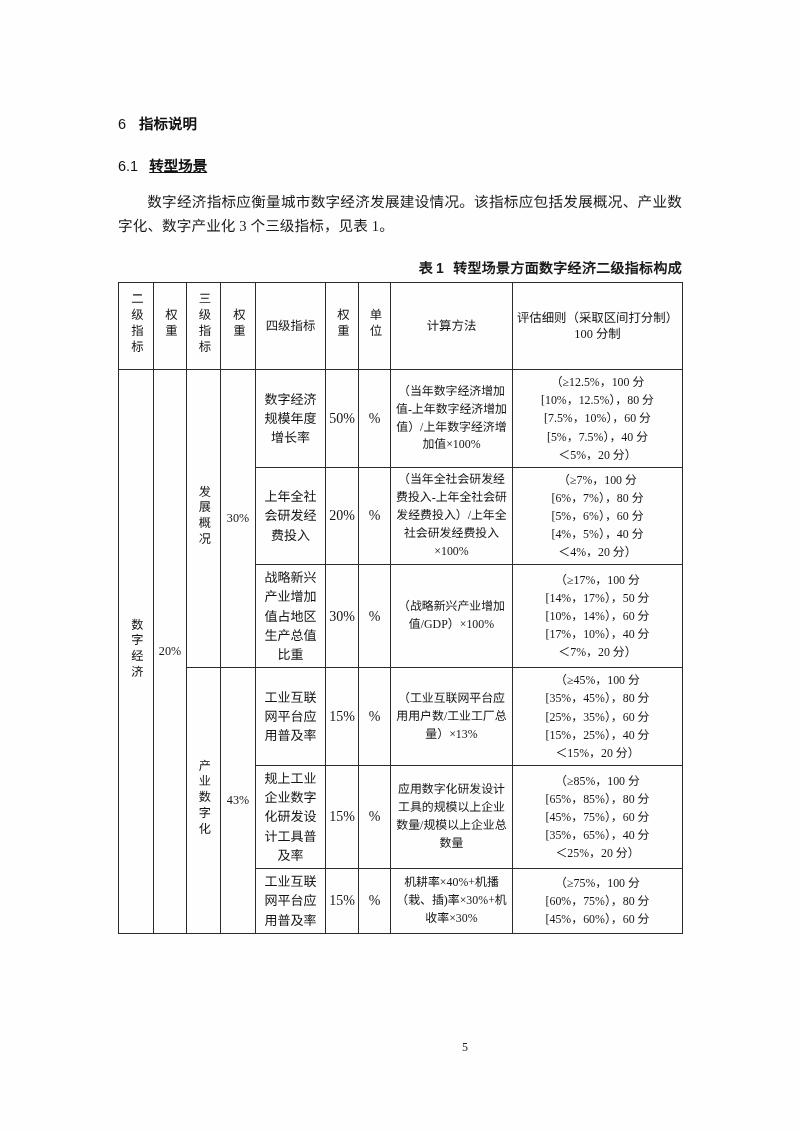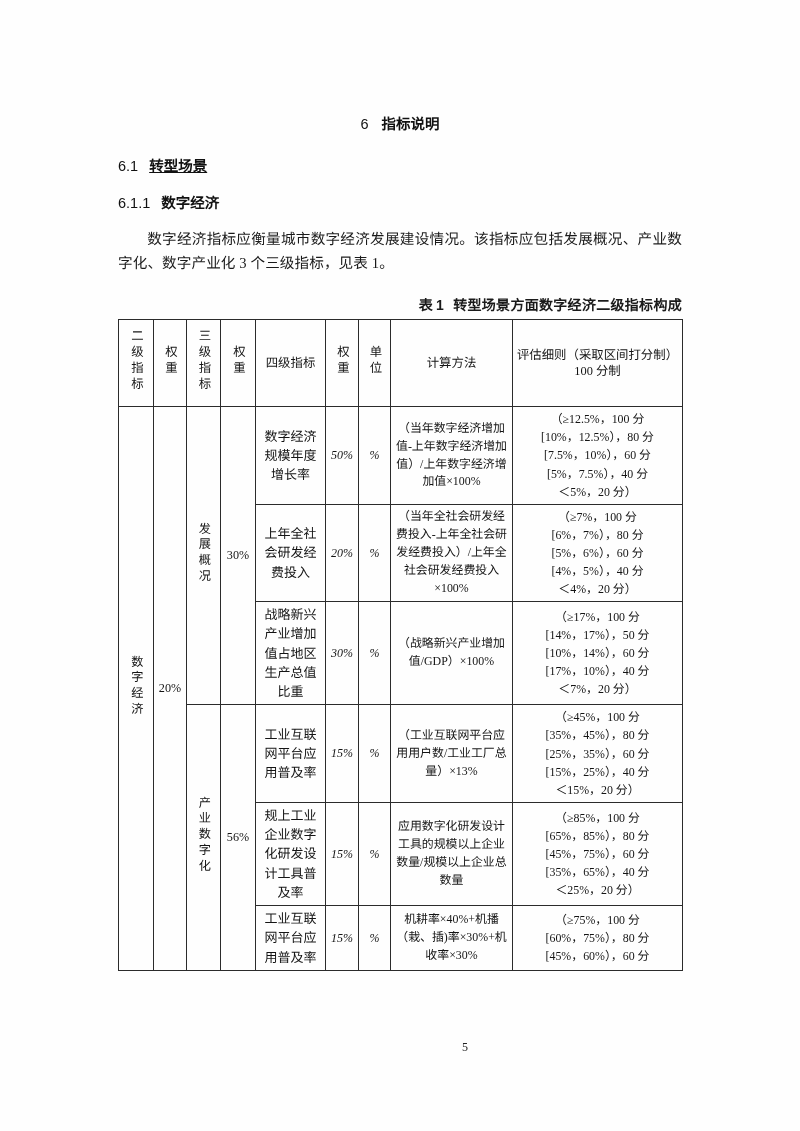--- a/index.html
+++ b/index.html
@@ -35,21 +35,20 @@
   
   .h1, .h2, .h3 {
     font-family: "Liberation Sans", "DejaVu Sans", sans-serif;
     font-weight: bold;
     color: #111;
     white-space: nowrap;
   }
   .h1 {
     font-size: 14.5px;
     margin: 0 0 21px 0;
-    text-align: center;
   }
   .h2 {
     font-size: 14.5px;
     margin: 0 0 16px 0;
     text-decoration: underline;
   }
   .h3 {
     font-size: 14.5px;
     margin: 0 0 16px 0;
   }
@@ -141,22 +140,21 @@
     line-height: 1.52;
     padding: 6px 5px 6px 9px;
     white-space: pre-line;
   }
   td.ind {
     font-size: 13px;
     line-height: 1.48;
     padding: 5px 4px;
   }
   td.wt, td.unit {
-    font-size: 12px;
-    font-style: italic;
+    font-size: 14px;
   }
 
   
   .page-number {
     position: absolute;
     left: 0;
     top: 1040px;
     width: 800px;
     text-align: center;
     font-size: 12px;
@@ -170,21 +168,20 @@
 <body>
 
 <div class="page">
   <div class="content">
 
     <h1 class="h1"><span class="h-num">6</span><span>指标说明</span></h1>
 
     <h2 class="h2"><span class="h-num">6.1</span><span>转型场景</span></h2>
 
 
-    <h3 class="h3"><span class="h-num">6.1.1</span><span>数字经济</span></h3>
 
     <p class="para">数字经济指标应衡量城市数字经济发展建设情况。该指标应包括发展概况、产业数字化、数字产业化 3 个三级指标，见表 1。</p>
 
     <div class="table-caption"><span>表</span><span class="cap-num">1</span><span>转型场景方面数字经济二级指标构成</span></div>
 
     <table class="spec">
       <colgroup>
         <col class="c1">
           <col class="c2">
           <col class="c3">
@@ -245,21 +242,21 @@
           <td class="calc">（战略新兴产业增加值/GDP）×100%</td>
           <td class="crit">（≥17%，100 分
 [14%，17%），50 分
 [10%，14%），60 分
 [17%，10%），40 分
 ＜7%，20 分）</td>
         </tr>
 
         <tr>
           <td class="rowspan-grp" rowspan="3"><span class="vert">产业数字化</span></td>
-          <td class="rowspan-grp" rowspan="3">56%</td>
+          <td class="rowspan-grp" rowspan="3">43%</td>
           <td class="ind">工业互联网平台应用普及率</td>
           <td class="wt">15%</td>
           <td class="unit">%</td>
           <td class="calc">（工业互联网平台应用用户数/工业工厂总量）×13%</td>
           <td class="crit">（≥45%，100 分
 [35%，45%），80 分
 [25%，35%），60 分
 [15%，25%），40 分
 ＜15%，20 分）</td>
         </tr>

